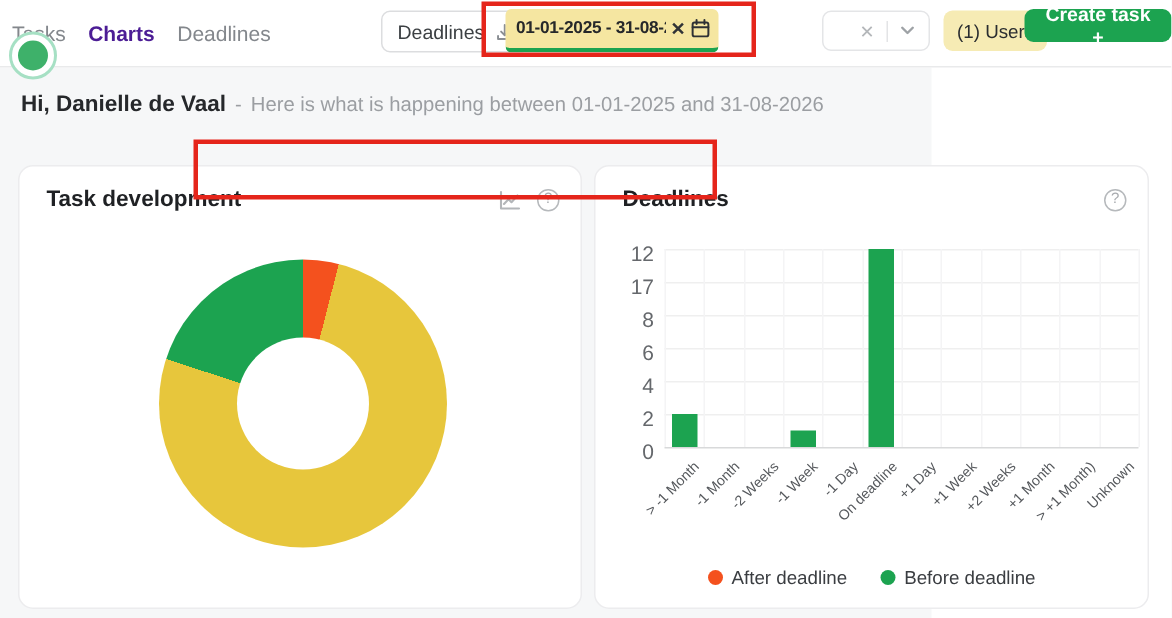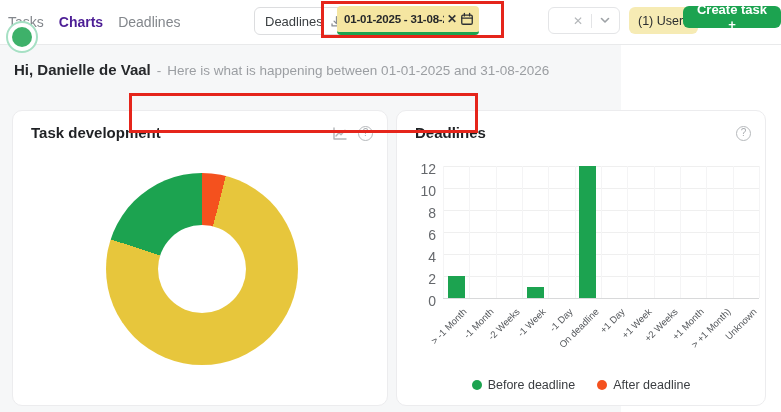--- a/index.html
+++ b/index.html
@@ -157,21 +157,21 @@
           <div class="ytick" style="top: 127px;">0</div>
           <div class="gridline" style="top: 110px;"></div>
           <div class="ytick" style="top: 105px;">2</div>
           <div class="gridline" style="top: 88px;"></div>
           <div class="ytick" style="top: 83px;">4</div>
           <div class="gridline" style="top: 66px;"></div>
           <div class="ytick" style="top: 61px;">6</div>
           <div class="gridline" style="top: 44px;"></div>
           <div class="ytick" style="top: 39px;">8</div>
           <div class="gridline" style="top: 22px;"></div>
-          <div class="ytick" style="top: 17px;">10</div>
+          <div class="ytick" style="top: 17px;">17</div>
           <div class="gridline" style="top: 0px;"></div>
           <div class="ytick" style="top: -5px;">12</div>
           <div class="vline" style="left: 0px;"></div>
           <div class="vline" style="left: 26.3333px;"></div>
           <div class="vline" style="left: 52.6667px;"></div>
           <div class="vline" style="left: 79px;"></div>
           <div class="vline" style="left: 105.333px;"></div>
           <div class="vline" style="left: 131.667px;"></div>
           <div class="vline" style="left: 158px;"></div>
           <div class="vline" style="left: 184.333px;"></div>
@@ -208,27 +208,27 @@
           <div class="xlabel" style="left: 77.8333px; top: 140px;">On deadline</div>
           <div class="xlabel" style="left: 104.167px; top: 140px;">+1 Day</div>
           <div class="xlabel" style="left: 130.5px; top: 140px;">+1 Week</div>
           <div class="xlabel" style="left: 156.833px; top: 140px;">+2 Weeks</div>
           <div class="xlabel" style="left: 183.167px; top: 140px;">+1 Month</div>
           <div class="xlabel" style="left: 209.5px; top: 140px;">&gt; +1 Month)</div>
           <div class="xlabel" style="left: 235.833px; top: 140px;">Unknown</div>
         </div>
       <div class="legend" id="legend">
           <div class="legend-item">
+            <span class="legend-dot" style="background: rgb(244, 81, 30);"></span>
+            <span>After deadline</span>
+          </div>
+          <div class="legend-item">
             <span class="legend-dot" style="background: rgb(28, 163, 80);"></span>
             <span>Before deadline</span>
           </div>
-          <div class="legend-item">
-            <span class="legend-dot" style="background: rgb(244, 81, 30);"></span>
-            <span>After deadline</span>
-          </div>
         </div>
     </section>
 
     <div class="annotation-box" id="anno-greeting"></div>
   </main>
 
   <div class="annotation-box" id="anno-date"></div>
 </div>
 
 </body></html>

